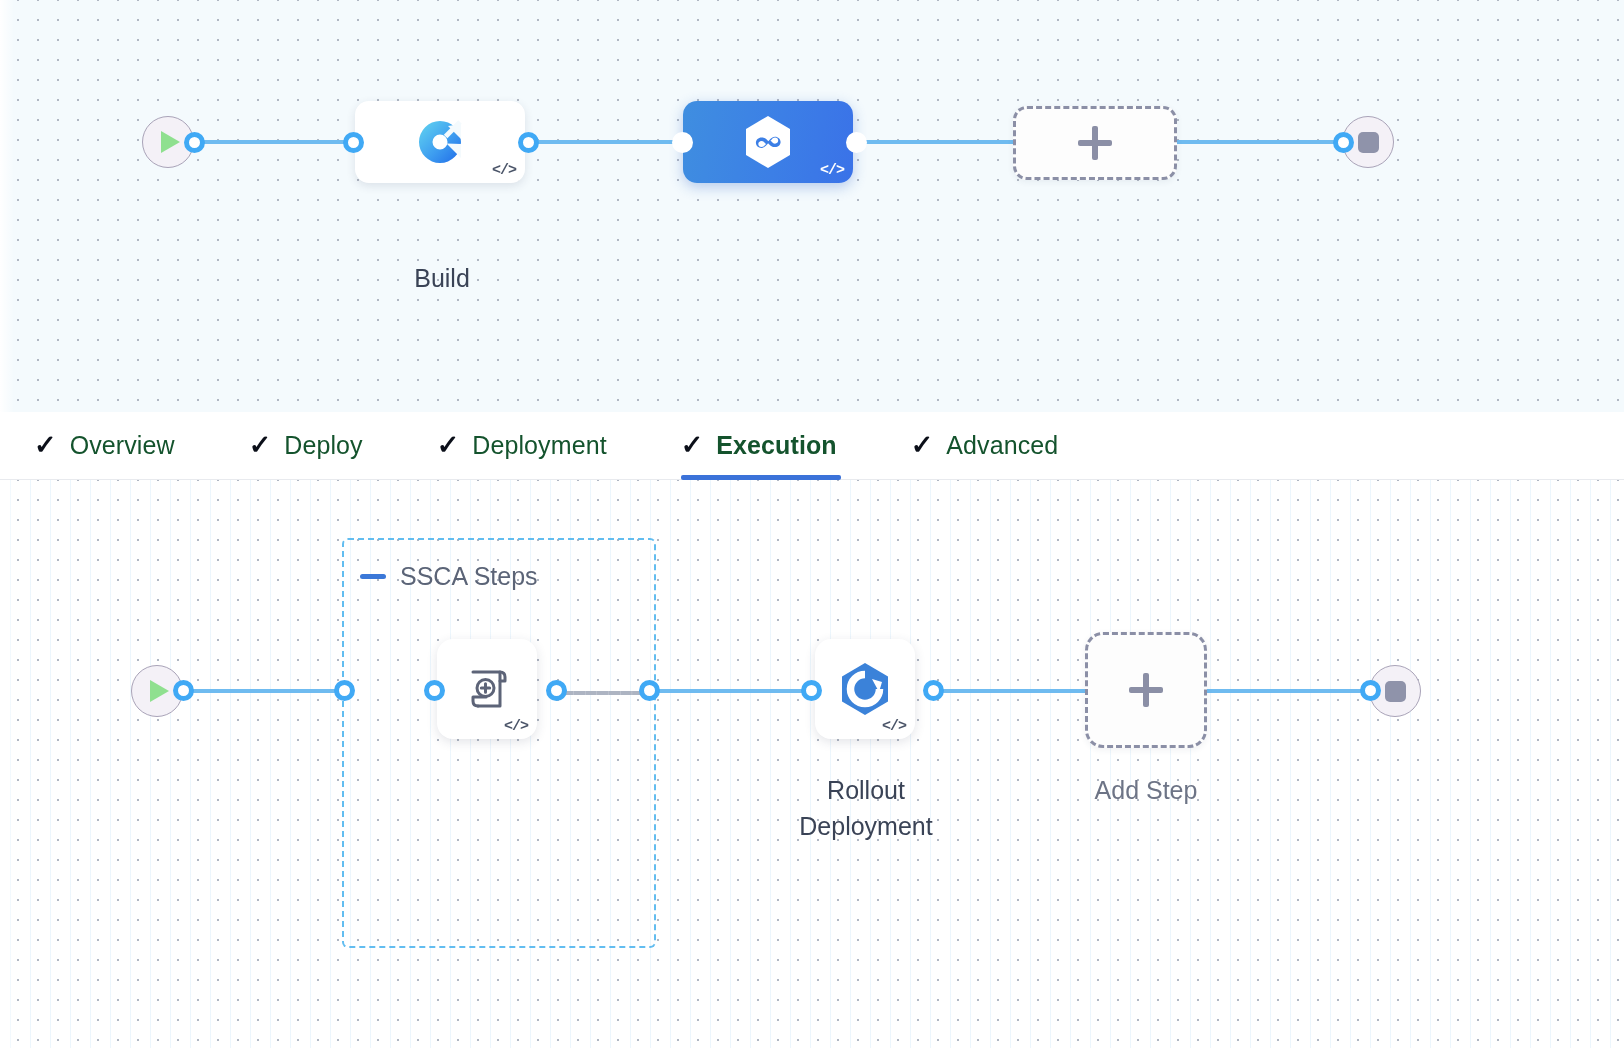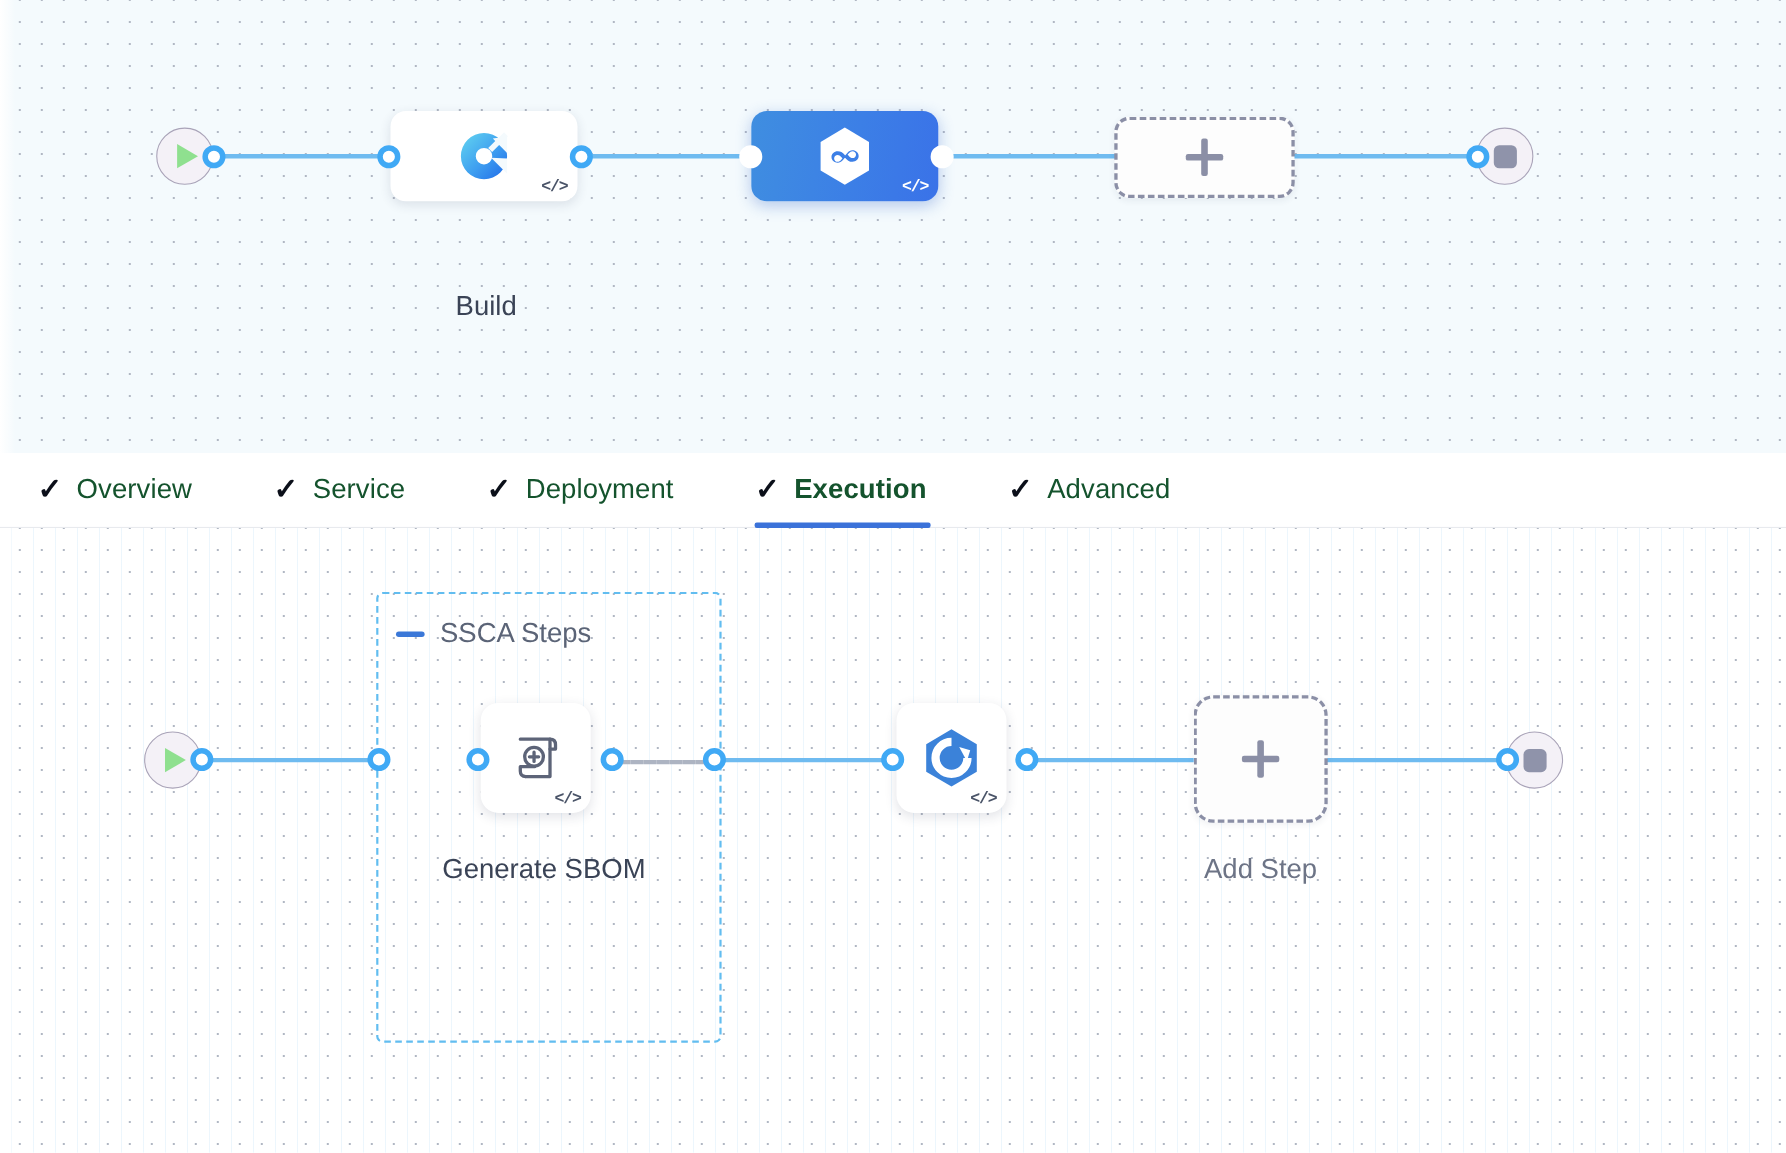--- a/index.html
+++ b/index.html
@@ -229,21 +229,21 @@
     </div>
   </div>
 
   <div class="tabbar">
     <div class="tab">
       <span class="check">✓</span>
       <span class="tlabel">Overview</span>
     </div>
     <div class="tab">
       <span class="check">✓</span>
-      <span class="tlabel">Service</span>
+      <span class="tlabel">Deploy</span>
     </div>
     <div class="tab">
       <span class="check">✓</span>
       <span class="tlabel">Deployment</span>
     </div>
     <div class="tab active">
       <span class="check">✓</span>
       <span class="tlabel">Execution</span>
     </div>
     <div class="tab">
@@ -280,36 +280,36 @@
           <path d="M41 11c3.5 0 5 1.7 5 5v4h-5"></path>
           <path d="M19 45c-3.5 0-5-1.7-5-5v-4h13"></path>
           <circle cx="26.5" cy="27" r="8.5"></circle>
           <path d="M26.5 22.8v8.4M22.3 27h8.4"></path>
         </svg>
       </span>
       <span class="codeicon">&lt;/&gt;</span>
     </div>
     <div class="dot" style="left:424px;top:200px;"></div>
     <div class="dot" style="left:546px;top:200px;"></div>
-    <div class="node-label" style="left:392px;top:293px;width:205px;">Generate SBOM</div>
 
     <div class="dot" style="left:639px;top:200px;"></div>
 
     <div class="step-card" style="left:815px;top:159px;">
       <span>
         <svg width="58" height="58" viewBox="0 0 58 58">
           <path d="M29 3 L52 16.5 L52 41.5 L29 55 L6 41.5 L6 16.5 Z" fill="#3b82d9"></path>
           <path d="M29 14.5a14.5 14.5 0 1 0 0 29 14.5 14.5 0 0 0 14.5-14.5" fill="none" stroke="#ffffff" stroke-width="7.5" stroke-linecap="butt"></path>
           <path d="M36 19 L46 22 L43 32 Z" fill="#ffffff"></path>
         </svg>
       </span>
       <span class="codeicon">&lt;/&gt;</span>
     </div>
     <div class="dot" style="left:801px;top:200px;"></div>
     <div class="dot" style="left:923px;top:200px;"></div>
+    <div class="node-label" style="left:766px;top:293px;width:200px;"><span>Rollout</span><br><span>Deployment</span></div>
 
     <div class="add-card" style="left:1085px;top:152px;width:122px;height:116px;border-radius:18px;">
       <div class="plus"></div>
     </div>
     <div class="node-label muted" style="left:1046px;top:293px;width:200px;">Add Step</div>
 
     <div class="dot" style="left:1360px;top:200px;"></div>
     <div class="terminus" style="left:1369px;top:185px;">
       <div class="stop-sq"></div>
     </div>

